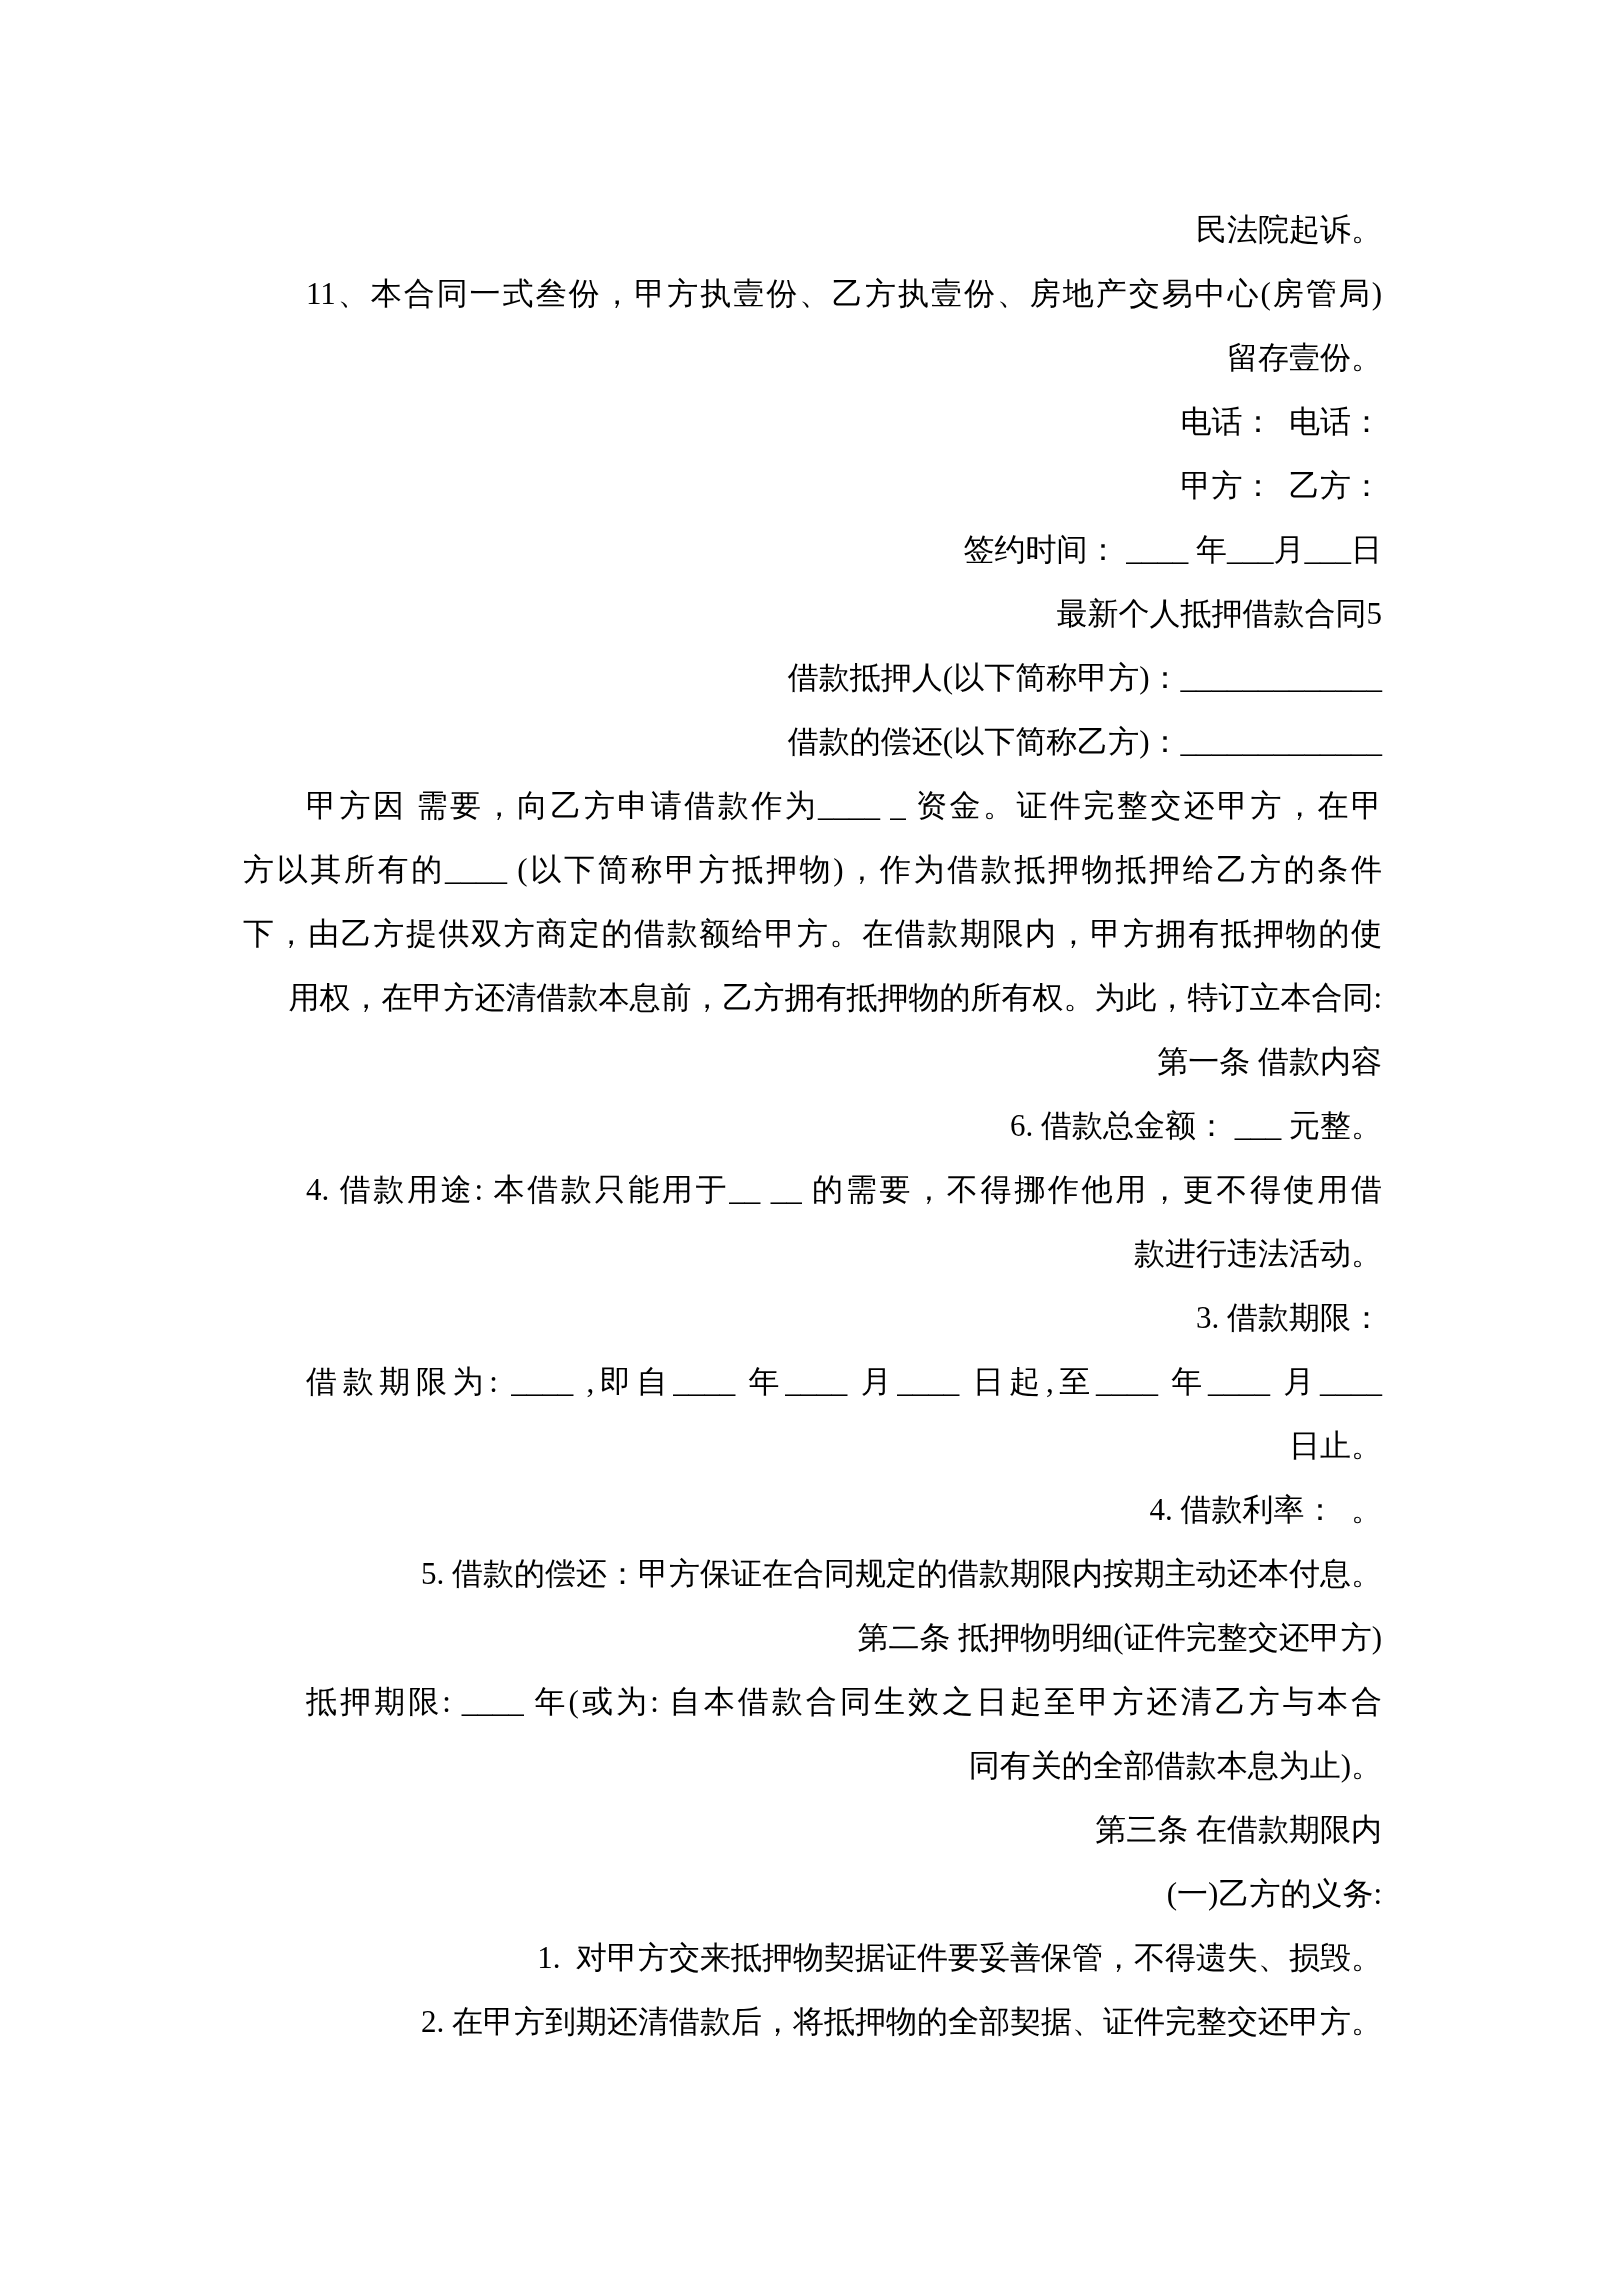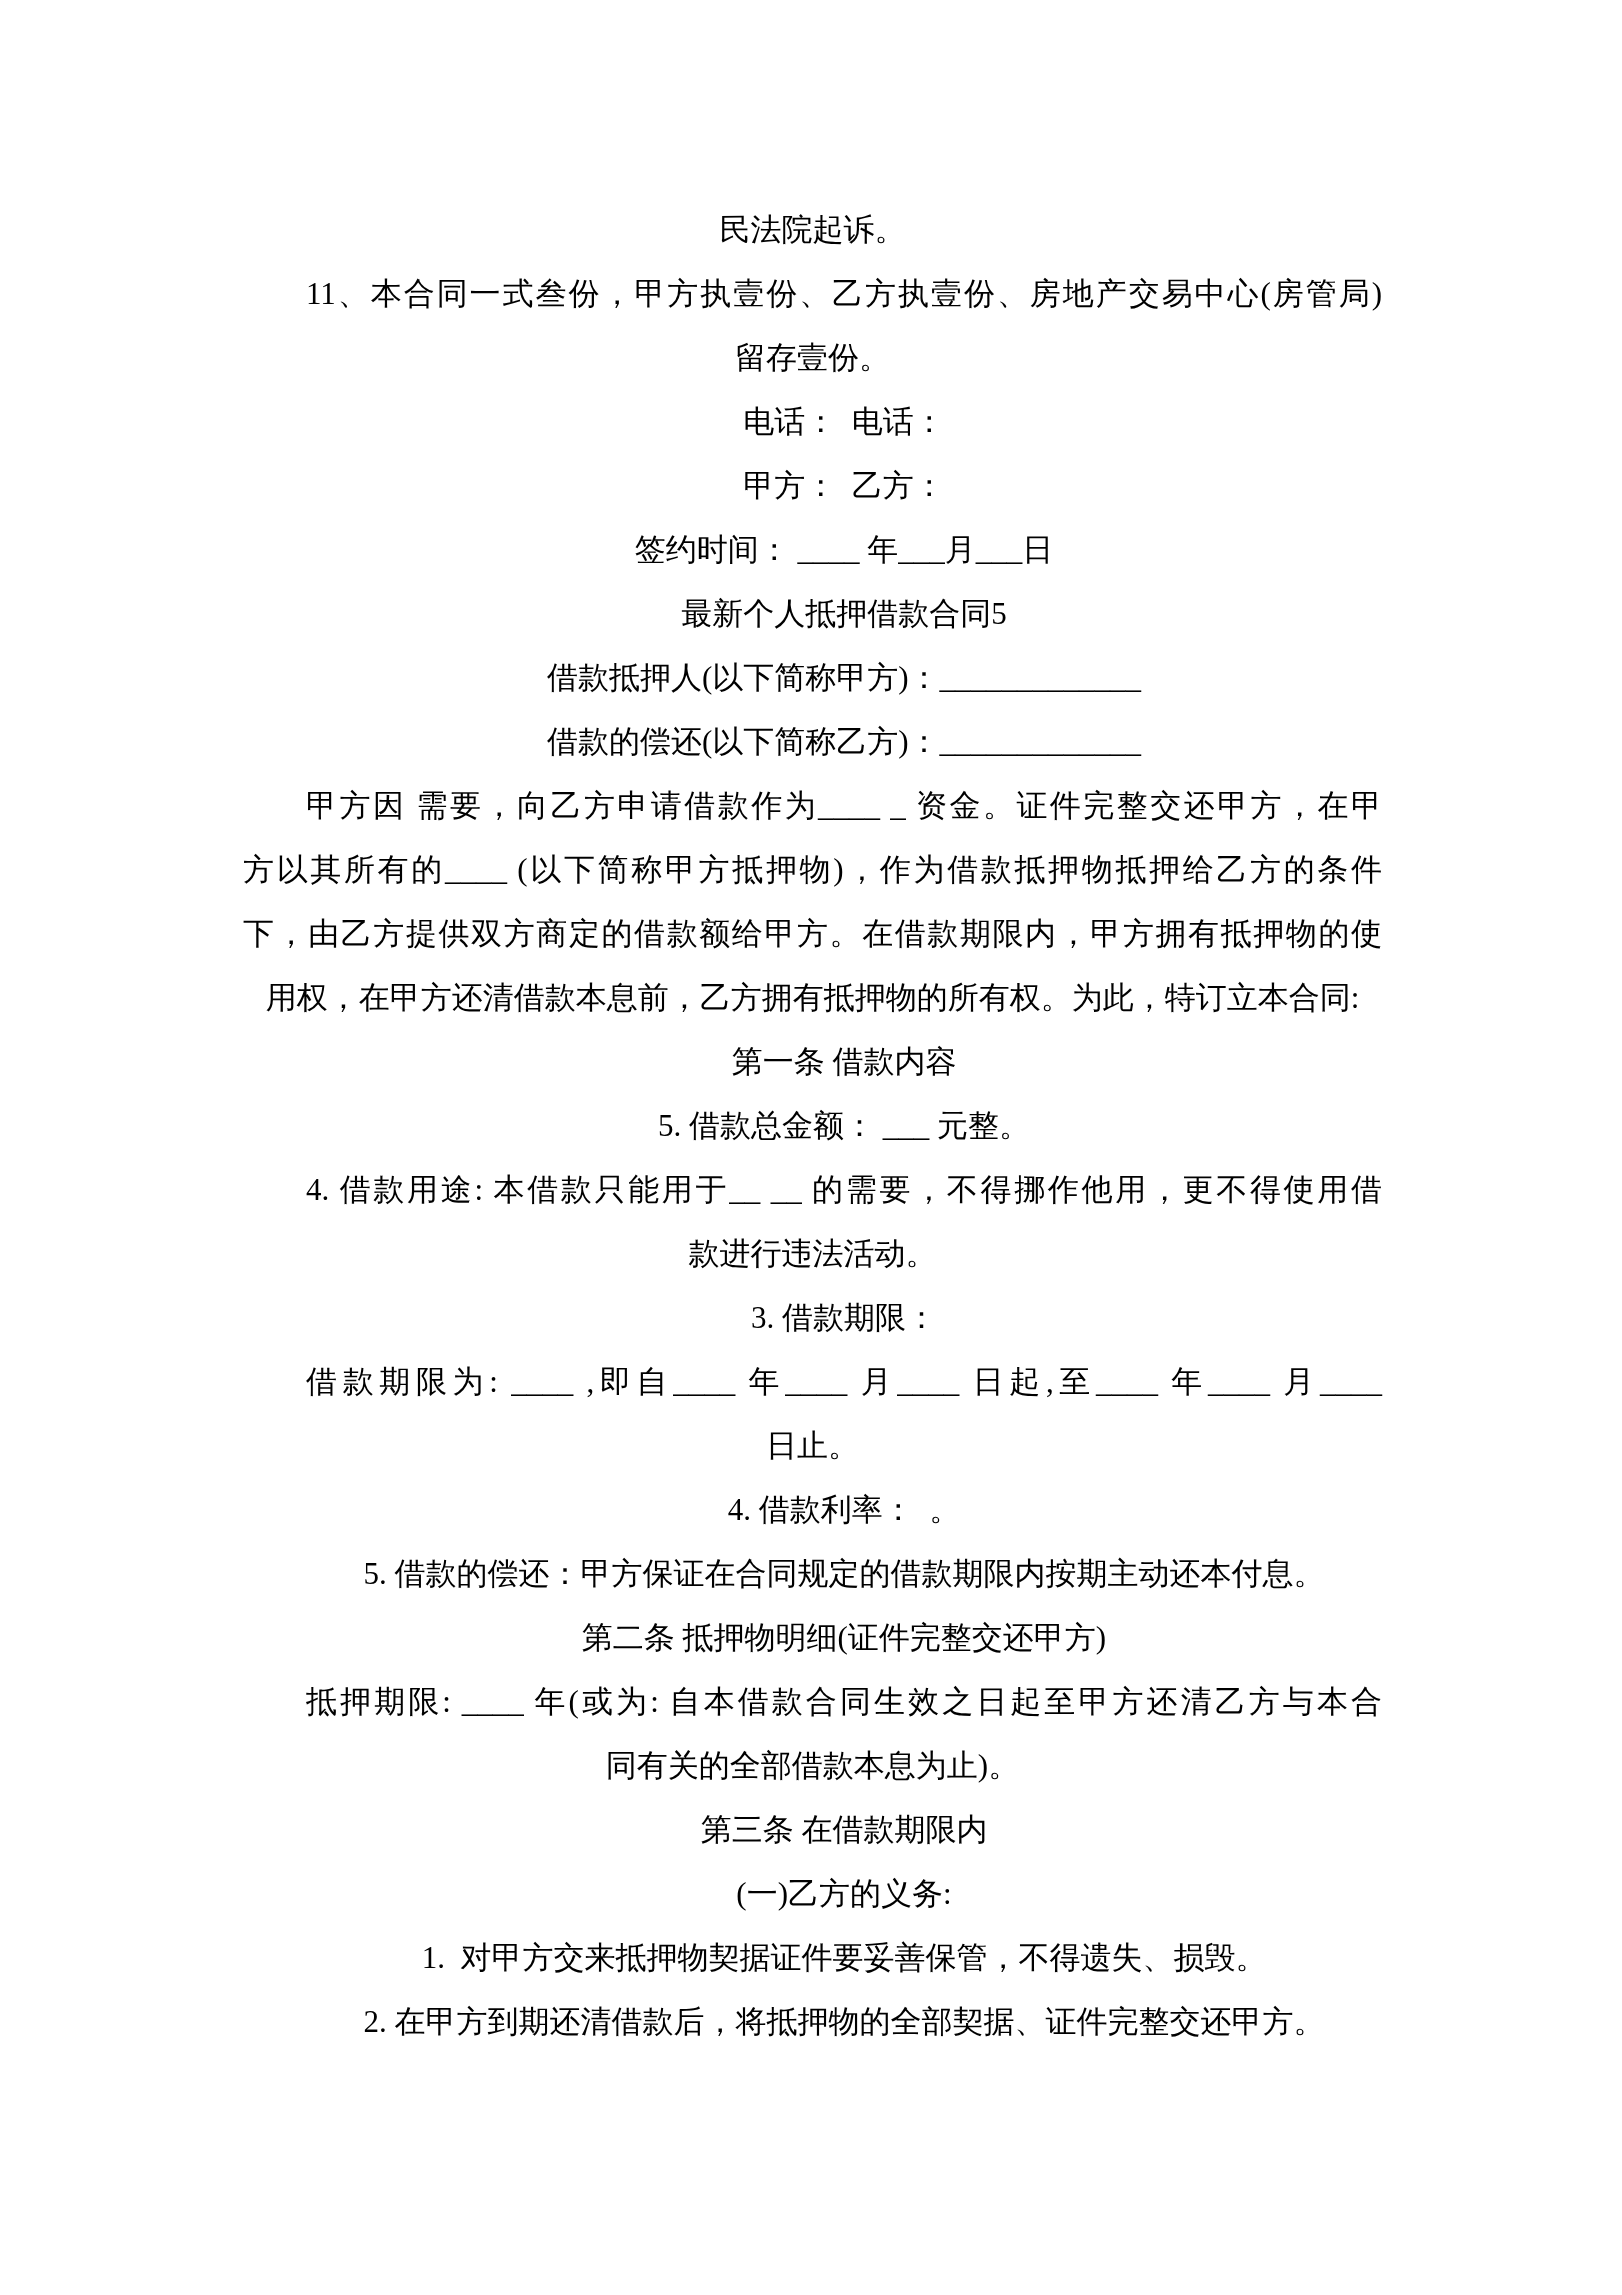--- a/index.html
+++ b/index.html
@@ -19,21 +19,21 @@
     padding: 198px 241px 0 243px;
     font-family: "Liberation Serif", "DejaVu Serif", serif;
     font-size: 31px;
     line-height: 64px;
     color: #000000;
     background: #ffffff;
   }
   .line {
     white-space: pre-wrap;
     min-height: 64px;
-    text-align: center;
+    text-align: right;
   }
   .line.indent {
     text-indent: 63px;
   }
   .line.fill {
     white-space: normal;
     text-align: justify;
     text-align-last: justify;
   }
 </style>
@@ -48,21 +48,21 @@
     <div class="line indent">甲方：  乙方：</div>
     <div class="line indent">签约时间： ____ 年___月___日</div>
     <div class="line indent">最新个人抵押借款合同5</div>
     <div class="line indent">借款抵押人(以下简称甲方)：_____________</div>
     <div class="line indent">借款的偿还(以下简称乙方)：_____________</div>
     <div class="line indent fill">甲方因 需要，向乙方申请借款作为____ _ 资金。证件完整交还甲方，在甲</div>
     <div class="line fill">方以其所有的____ (以下简称甲方抵押物)，作为借款抵押物抵押给乙方的条件</div>
     <div class="line fill">下，由乙方提供双方商定的借款额给甲方。在借款期限内，甲方拥有抵押物的使</div>
     <div class="line">用权，在甲方还清借款本息前，乙方拥有抵押物的所有权。为此，特订立本合同:</div>
     <div class="line indent">第一条 借款内容</div>
-    <div class="line indent">5. 借款总金额： ___ 元整。</div>
+    <div class="line indent">6. 借款总金额： ___ 元整。</div>
     <div class="line indent fill">4. 借款用途: 本借款只能用于__ __ 的需要，不得挪作他用，更不得使用借</div>
     <div class="line">款进行违法活动。</div>
     <div class="line indent">3. 借款期限：</div>
     <div class="line indent fill">借款期限为: ____ ,即自____ 年____ 月____ 日起,至____ 年____ 月____</div>
     <div class="line">日止。</div>
     <div class="line indent">4. 借款利率：  。</div>
     <div class="line indent">5. 借款的偿还：甲方保证在合同规定的借款期限内按期主动还本付息。</div>
     <div class="line indent">第二条 抵押物明细(证件完整交还甲方)</div>
     <div class="line indent fill">抵押期限: ____ 年(或为: 自本借款合同生效之日起至甲方还清乙方与本合</div>
     <div class="line">同有关的全部借款本息为止)。</div>

